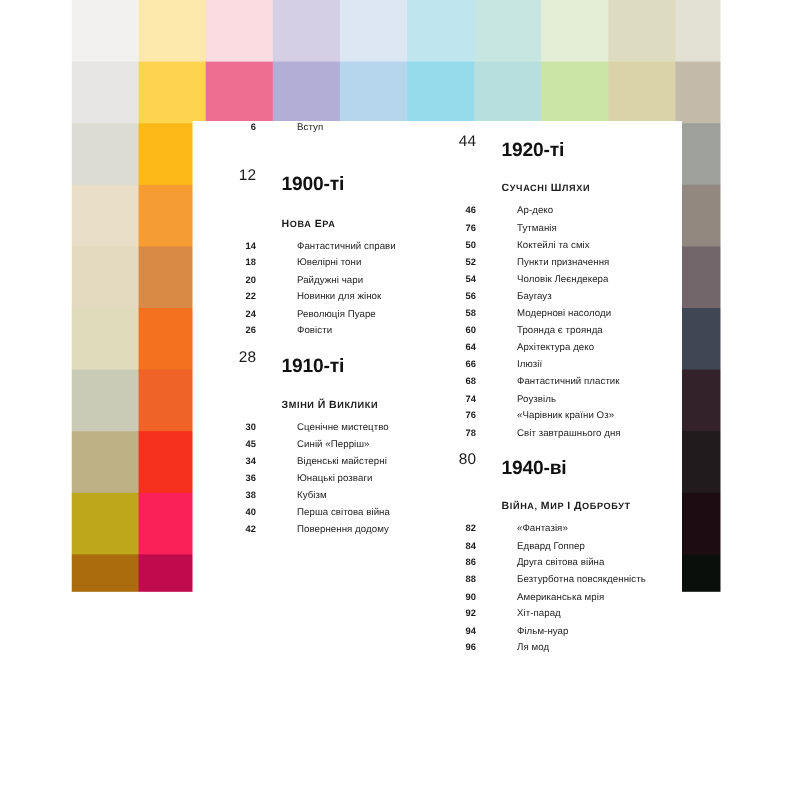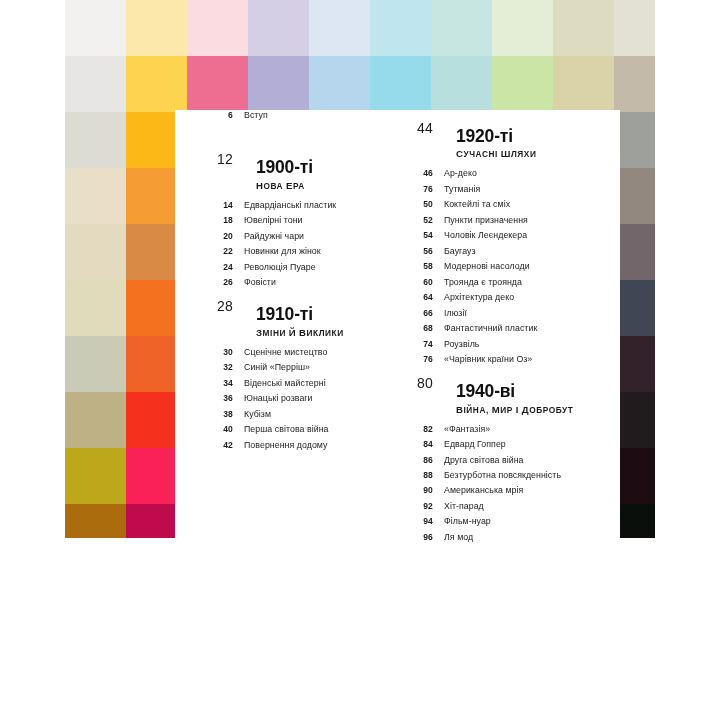--- a/index.html
+++ b/index.html
@@ -79,21 +79,21 @@
   .toc-page {
     width: 30px;
     flex: 0 0 30px;
     text-align: right;
     font-size: 8.5px;
     font-weight: 700;
     color: #1a1a1a;
     letter-spacing: 0.2px;
   }
   .toc-title {
-    padding-left: 11px;
+    padding-left: 37px;
     font-size: 8.8px;
     color: #222222;
     line-height: 1.25;
     letter-spacing: 0.05px;
     white-space: nowrap;
   }
 
   
   .toc-section {
     margin-top: 17px;
@@ -108,21 +108,21 @@
   .sec-text { padding-left: 23px; }
   .sec-decade {
     font-size: 17.5px;
     font-weight: 700;
     color: #111111;
     letter-spacing: -0.2px;
     line-height: 1.05;
     white-space: nowrap;
   }
   .sec-sub {
-    margin-top: 3px;
+    margin-top: 21px;
     font-size: 8.3px;
     font-weight: 700;
     color: #1a1a1a;
     letter-spacing: 0.55px;
     white-space: nowrap;
   }
   .sec-sub .cap { font-size: 9.6px; }
 
   .spacer-intro { height: 16px; }
 </style>
@@ -192,21 +192,21 @@
       <div>
         <div class="toc-row toc-section">
           <div class="toc-page">12</div>
           <div class="sec-text">
             <div class="sec-decade">1900-ті</div>
             <div class="sec-sub"><span class="cap">Н</span><span>ОВА</span> <span class="cap">Е</span><span>РА</span></div>
           </div>
         </div>
         <div class="toc-row">
           <div class="toc-page">14</div>
-          <div class="toc-title">Едвардіанські пластик</div>
+          <div class="toc-title">Фантастичний справи</div>
         </div>
         <div class="toc-row">
           <div class="toc-page">18</div>
           <div class="toc-title">Ювелірні тони</div>
         </div>
         <div class="toc-row">
           <div class="toc-page">20</div>
           <div class="toc-title">Райдужні чари</div>
         </div>
         <div class="toc-row">
@@ -228,21 +228,21 @@
           <div class="sec-text">
             <div class="sec-decade">1910-ті</div>
             <div class="sec-sub"><span class="cap">З</span><span>МІНИ</span> <span class="cap">Й</span><span></span> <span class="cap">В</span><span>ИКЛИКИ</span></div>
           </div>
         </div>
         <div class="toc-row">
           <div class="toc-page">30</div>
           <div class="toc-title">Сценічне мистецтво</div>
         </div>
         <div class="toc-row">
-          <div class="toc-page">32</div>
+          <div class="toc-page">45</div>
           <div class="toc-title">Синій «Перріш»</div>
         </div>
         <div class="toc-row">
           <div class="toc-page">34</div>
           <div class="toc-title">Віденські майстерні</div>
         </div>
         <div class="toc-row">
           <div class="toc-page">36</div>
           <div class="toc-title">Юнацькі розваги</div>
         </div>
@@ -316,20 +316,24 @@
           <div class="toc-title">Фантастичний пластик</div>
         </div>
         <div class="toc-row">
           <div class="toc-page">74</div>
           <div class="toc-title">Роузвіль</div>
         </div>
         <div class="toc-row">
           <div class="toc-page">76</div>
           <div class="toc-title">«Чарівник країни Оз»</div>
         </div>
+        <div class="toc-row">
+          <div class="toc-page">78</div>
+          <div class="toc-title">Світ завтрашнього дня</div>
+        </div>
       </div>
       <div>
         <div class="toc-row toc-section">
           <div class="toc-page">80</div>
           <div class="sec-text">
             <div class="sec-decade">1940-ві</div>
             <div class="sec-sub"><span class="cap">В</span><span>ІЙНА,</span> <span class="cap">М</span><span>ИР</span> <span class="cap">І</span><span></span> <span class="cap">Д</span><span>ОБРОБУТ</span></div>
           </div>
         </div>
         <div class="toc-row">

